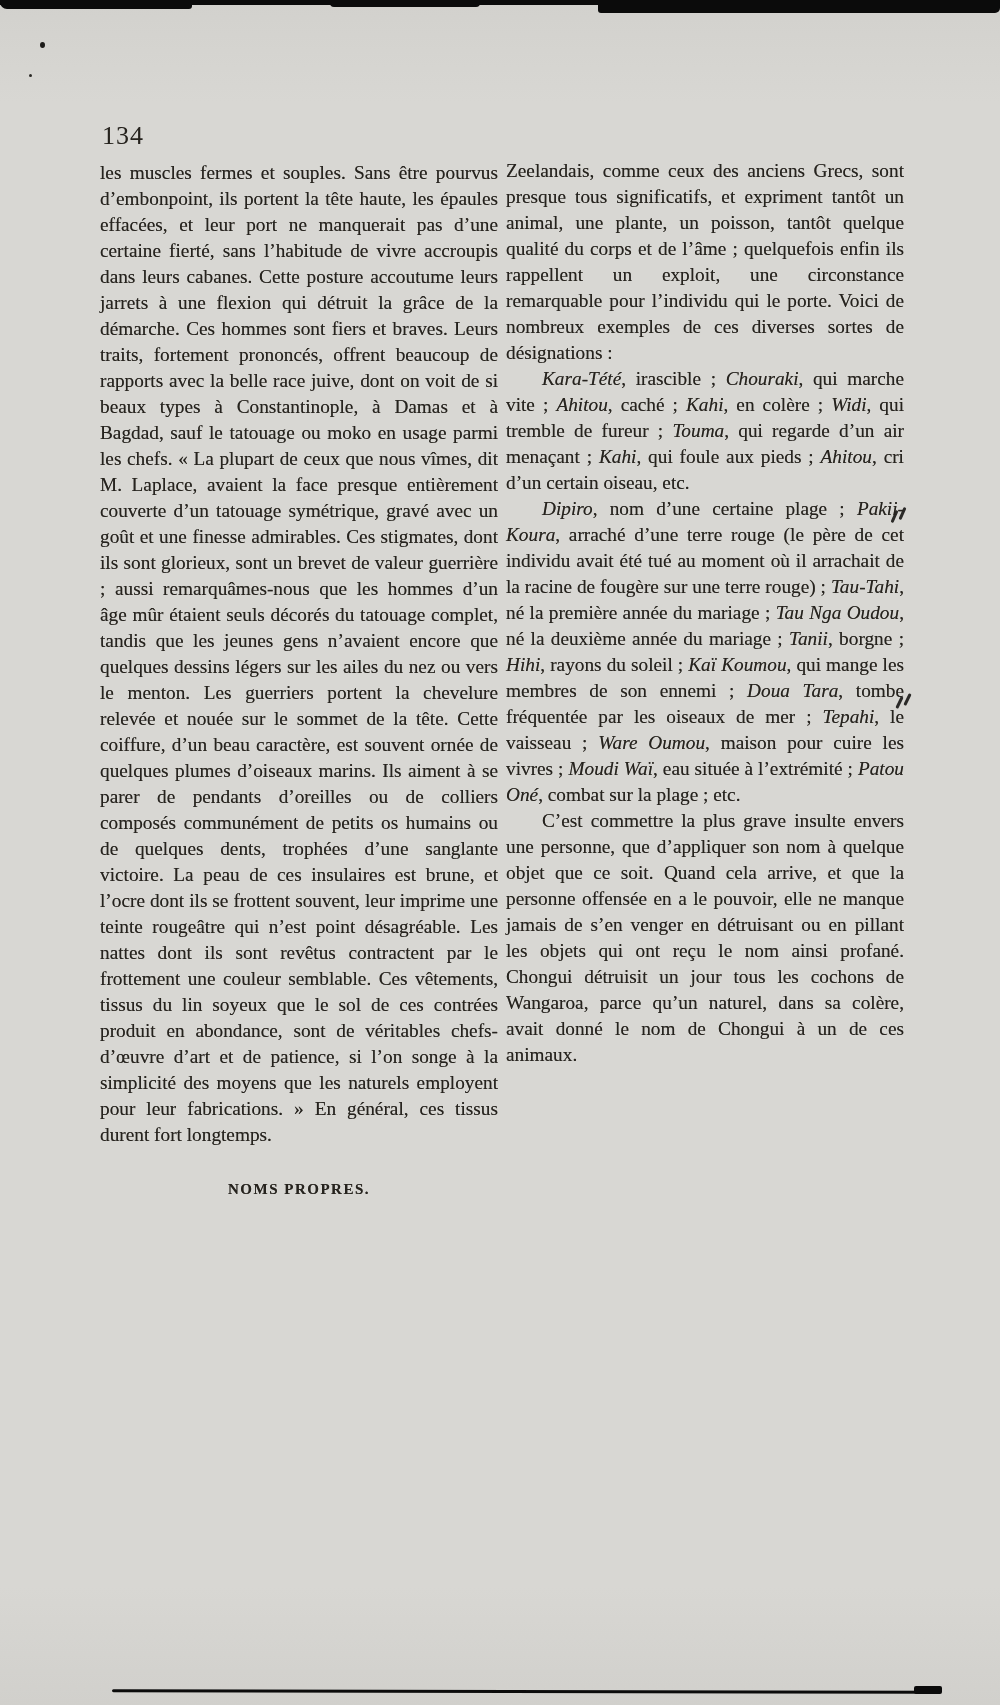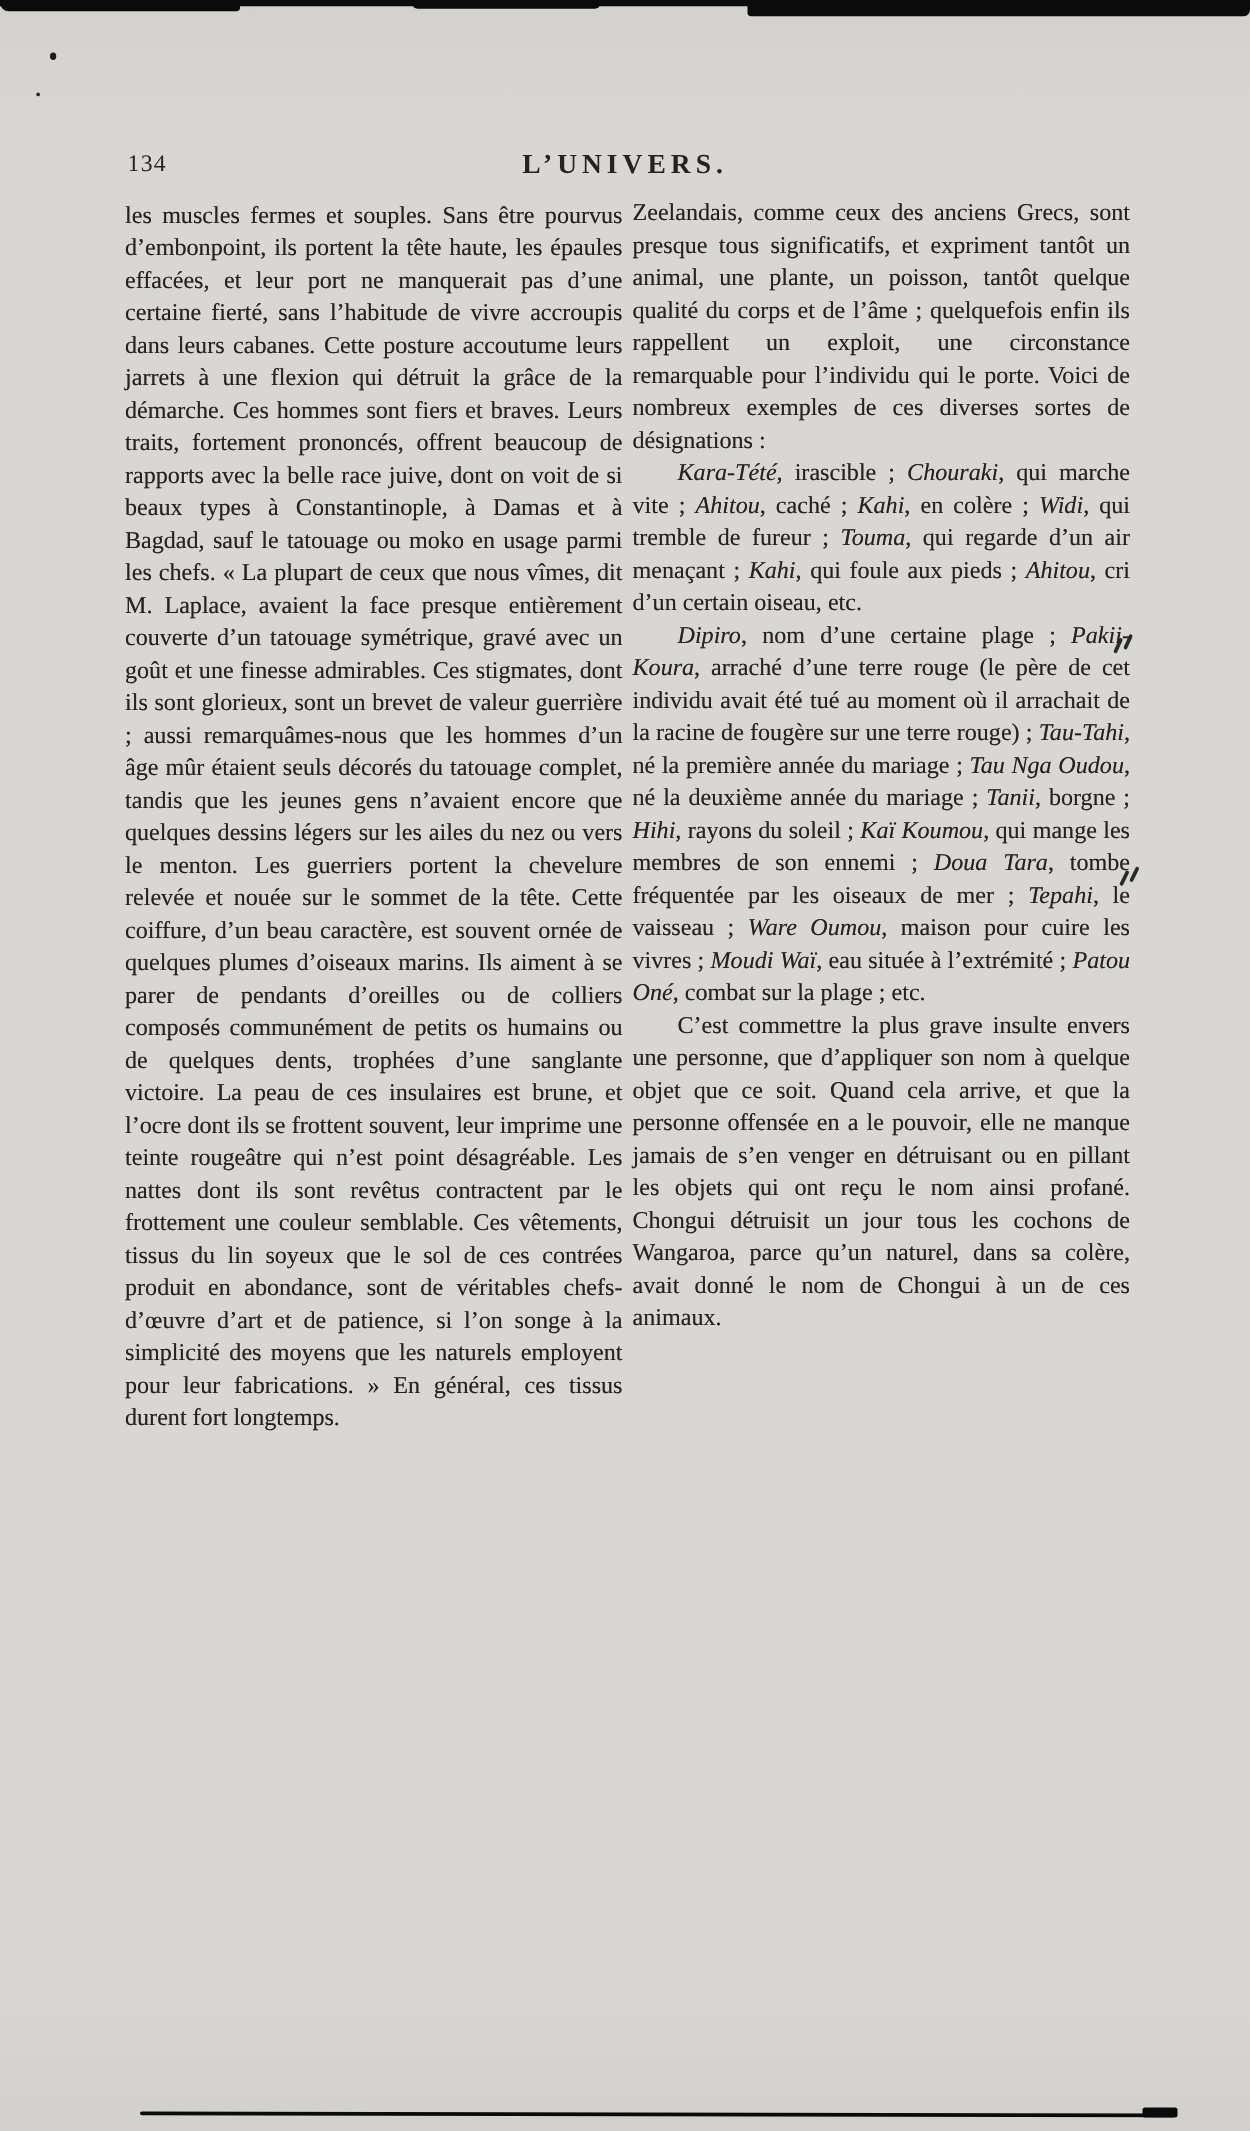--- a/index.html
+++ b/index.html
@@ -27,21 +27,21 @@
   .mark { position: absolute; width: 3px; height: 13px; background: #2b2a28; border-radius: 2px; }
   .mark-1a { top: 510px; left: 893px; transform: rotate(24deg); }
   .mark-1b { top: 507px; left: 901px; transform: rotate(24deg); }
   .mark-2a { top: 696px; left: 898px; transform: rotate(26deg); }
   .mark-2b { top: 693px; left: 906px; transform: rotate(26deg); }
 
   
   header { position: absolute; top: 118px; left: 100px; width: 800px; height: 32px; }
   .pagenum {
     position: absolute; left: 2px; top: 3px;
-    font-size: 19px; letter-spacing: 1px;
+    font-size: 26px; letter-spacing: 1px;
   }
   .running-title {
     display: block; text-align: center;
     font-size: 22px; font-weight: bold; letter-spacing: 4px;
   }
 
   
   .col {
     position: absolute;
     width: 398px;
@@ -76,25 +76,25 @@
   <div class="artifact speck-2"></div>
   <div class="mark mark-1a"></div>
   <div class="mark mark-1b"></div>
   <div class="mark mark-2a"></div>
   <div class="mark mark-2b"></div>
   <div class="artifact bottom-line"></div>
   <div class="artifact bottom-blob"></div>
 
   <header>
     <span class="pagenum">134</span>
-    <span class="running-title">L’UNIVERS.</span>
   </header>
 
   <div class="col col-left">
     <p>les muscles fermes et souples. Sans être pourvus d’embonpoint, ils portent la tête haute, les épaules effacées, et leur port ne manquerait pas d’une certaine fierté, sans l’habitude de vivre accroupis dans leurs cabanes. Cette posture accoutume leurs jarrets à une flexion qui détruit la grâce de la démarche. Ces hommes sont fiers et braves. Leurs traits, fortement prononcés, offrent beaucoup de rapports avec la belle race juive, dont on voit de si beaux types à Constantinople, à Damas et à Bagdad, sauf le tatouage ou moko en usage parmi les chefs. « La plupart de ceux que nous vîmes, dit M. Laplace, avaient la face presque entièrement couverte d’un tatouage symétrique, gravé avec un goût et une finesse admirables. Ces stigmates, dont ils sont glorieux, sont un brevet de valeur guerrière ; aussi remarquâmes-nous que les hommes d’un âge mûr étaient seuls décorés du tatouage complet, tandis que les jeunes gens n’avaient encore que quelques dessins légers sur les ailes du nez ou vers le menton. Les guerriers portent la chevelure relevée et nouée sur le sommet de la tête. Cette coiffure, d’un beau caractère, est souvent ornée de quelques plumes d’oiseaux marins. Ils aiment à se parer de pendants d’oreilles ou de colliers composés communément de petits os humains ou de quelques dents, trophées d’une sanglante victoire. La peau de ces insulaires est brune, et l’ocre dont ils se frottent souvent, leur imprime une teinte rougeâtre qui n’est point désagréable. Les nattes dont ils sont revêtus contractent par le frottement une couleur semblable. Ces vêtements, tissus du lin soyeux que le sol de ces contrées produit en abondance, sont de véritables chefs-d’œuvre d’art et de patience, si l’on songe à la simplicité des moyens que les naturels employent pour leur fabrications. » En général, ces tissus durent fort longtemps.</p>
+    <h3 class="section-heading">NOMS PROPRES.</h3>
   </div>
 
   <div class="col col-right">
     <p>Zeelandais, comme ceux des anciens Grecs, sont presque tous significatifs, et expriment tantôt un animal, une plante, un poisson, tantôt quelque qualité du corps et de l’âme ; quelquefois enfin ils rappellent un exploit, une circonstance remarquable pour l’individu qui le porte. Voici de nombreux exemples de ces diverses sortes de désignations :</p>
     <p class="indent"><i>Kara-Tété</i>, irascible ; <i>Chouraki</i>, qui marche vite ; <i>Ahitou</i>, caché ; <i>Kahi</i>, en colère ; <i>Widi</i>, qui tremble de fureur ; <i>Touma</i>, qui regarde d’un air menaçant ; <i>Kahi</i>, qui foule aux pieds ; <i>Ahitou</i>, cri d’un certain oiseau, etc.</p>
     <p class="indent"><i>Dipiro</i>, nom d’une certaine plage ; <i>Pakii-Koura</i>, arraché d’une terre rouge (le père de cet individu avait été tué au moment où il arrachait de la racine de fougère sur une terre rouge) ; <i>Tau-Tahi</i>, né la première année du mariage ; <i>Tau Nga Oudou</i>, né la deuxième année du mariage ; <i>Tanii</i>, borgne ; <i>Hihi</i>, rayons du soleil ; <i>Kaï Koumou</i>, qui mange les membres de son ennemi ; <i>Doua Tara</i>, tombe fréquentée par les oiseaux de mer ; <i>Tepahi</i>, le vaisseau ; <i>Ware Oumou</i>, maison pour cuire les vivres ; <i>Moudi Waï</i>, eau située à l’extrémité ; <i>Patou Oné</i>, combat sur la plage ; etc.</p>
     <p class="indent">C’est commettre la plus grave insulte envers une personne, que d’appliquer son nom à quelque objet que ce soit. Quand cela arrive, et que la personne offensée en a le pouvoir, elle ne manque jamais de s’en venger en détruisant ou en pillant les objets qui ont reçu le nom ainsi profané. Chongui détruisit un jour tous les cochons de Wangaroa, parce qu’un naturel, dans sa colère, avait donné le nom de Chongui à un de ces animaux.</p>
   </div>
 
 </div>

